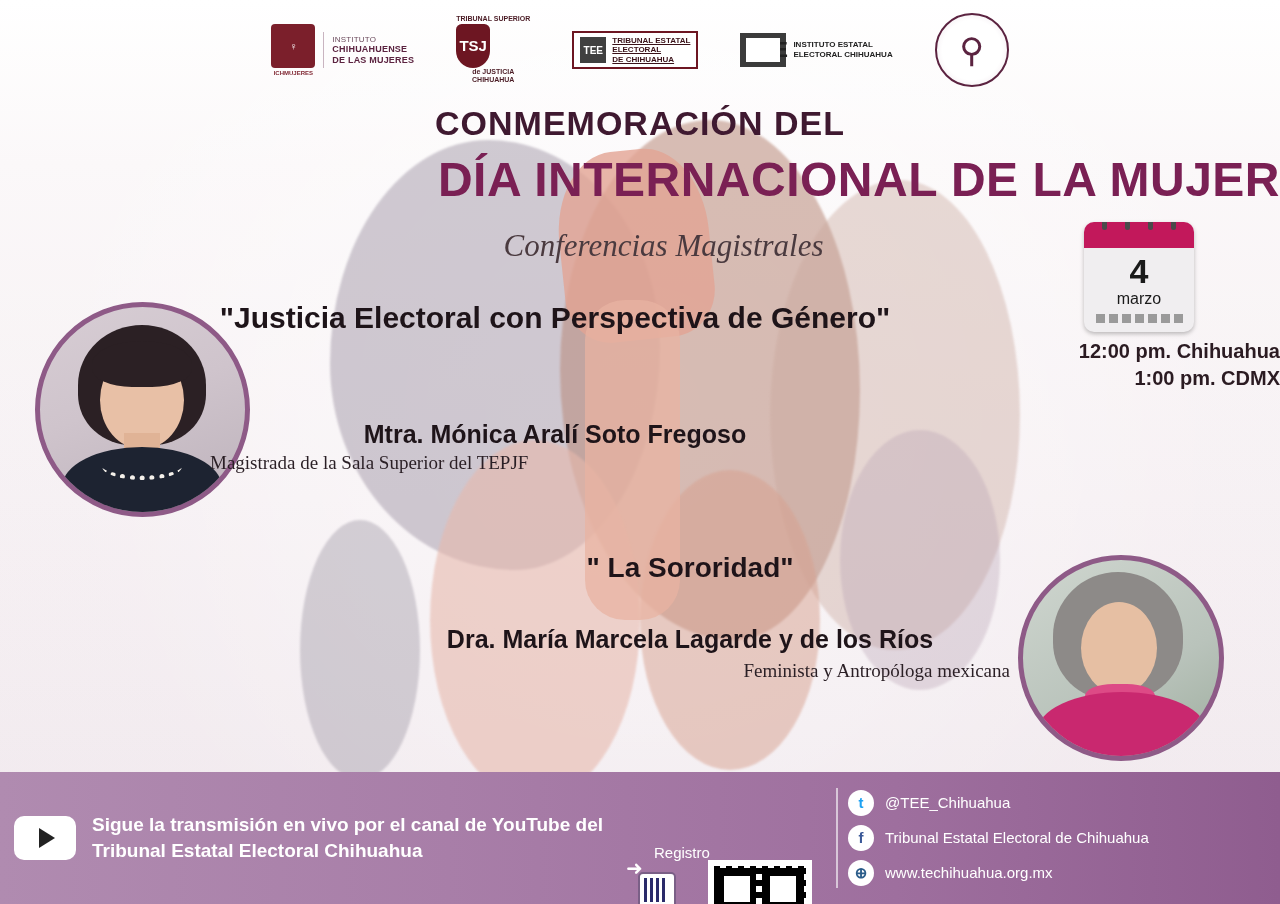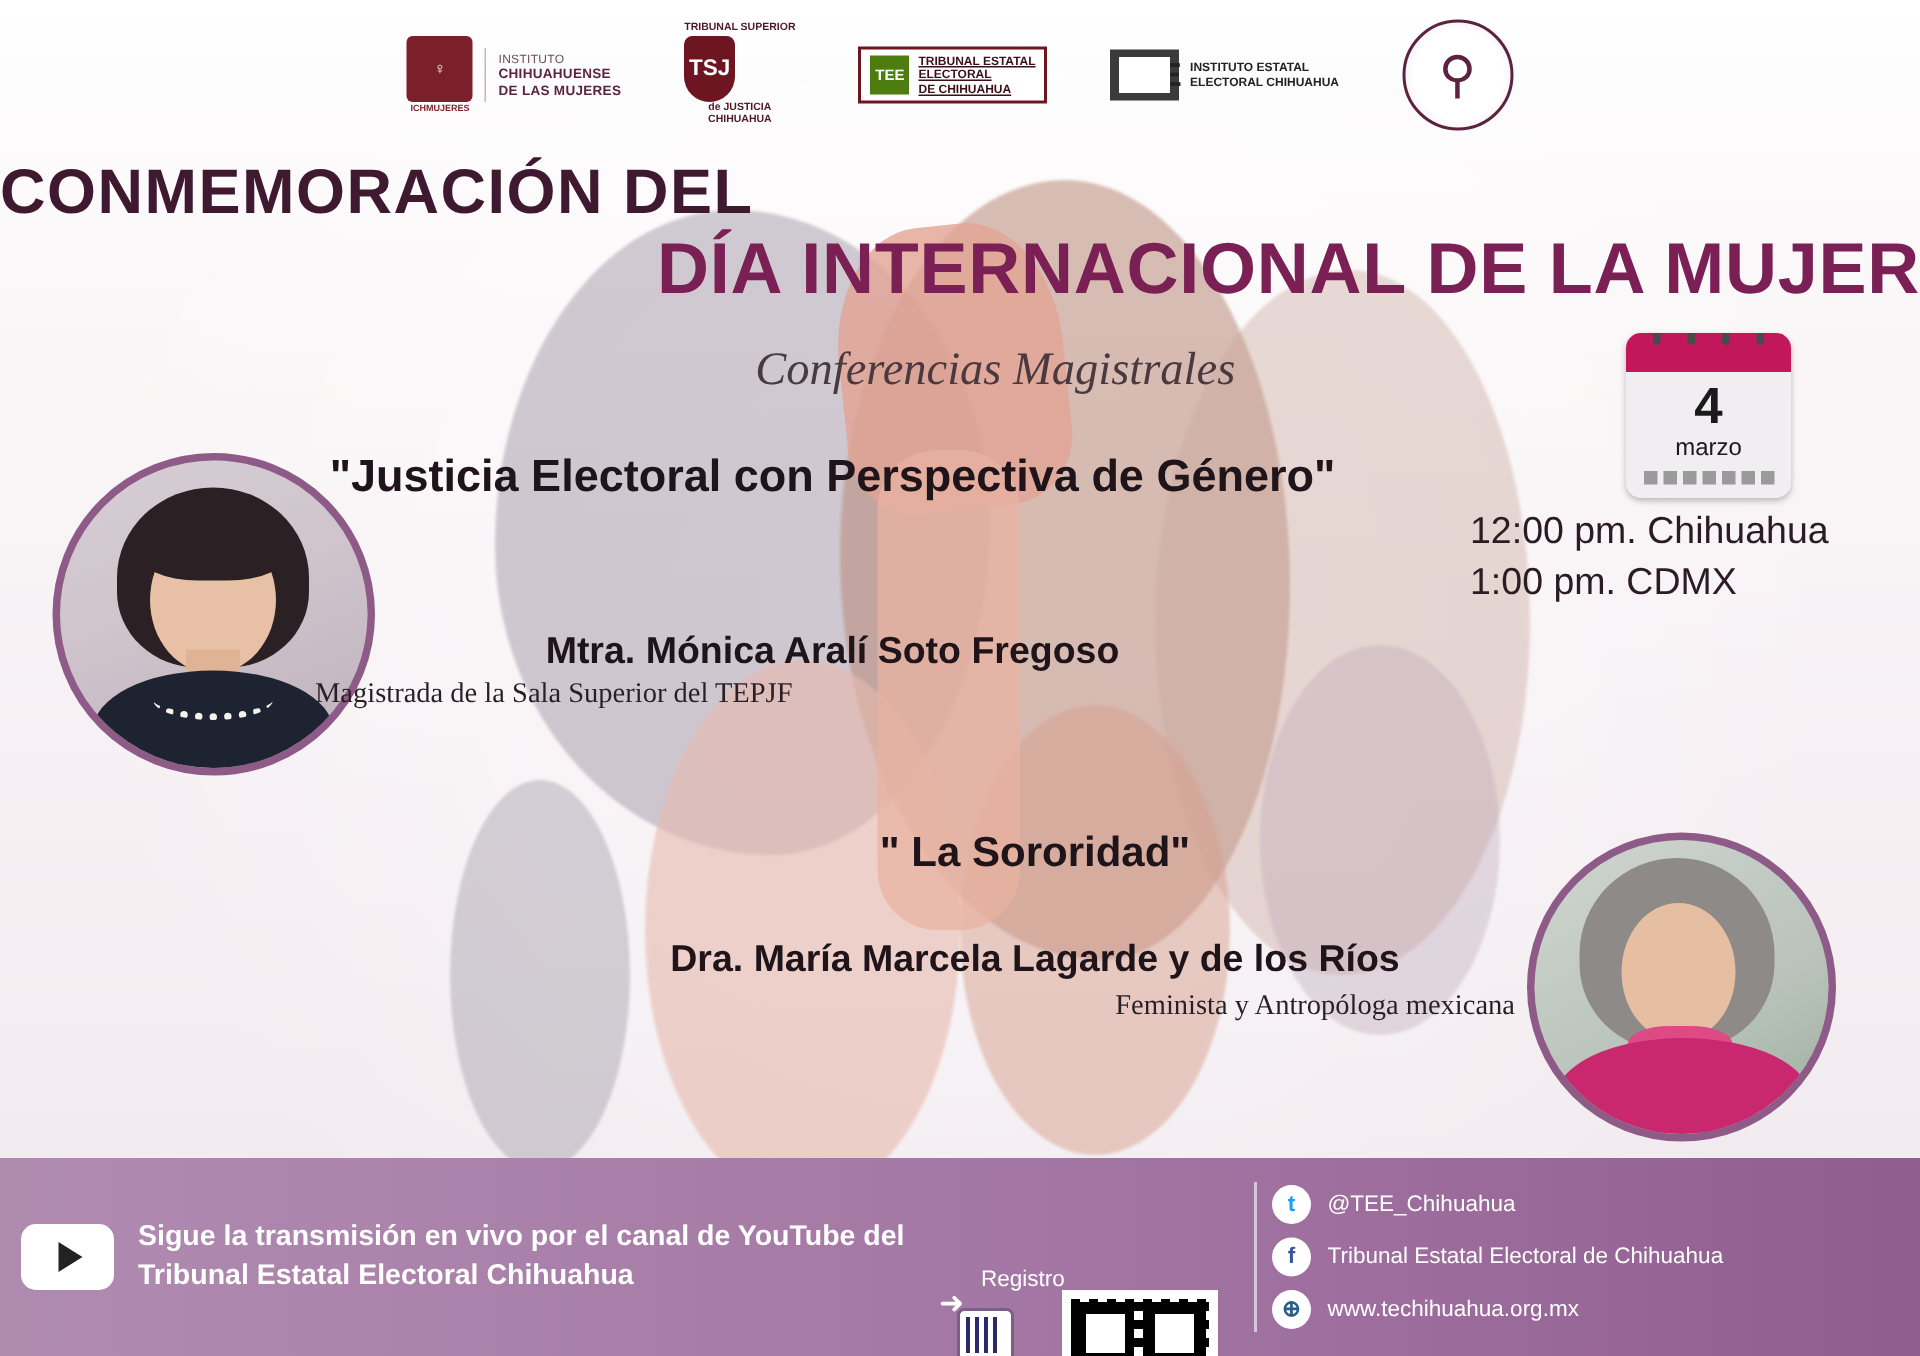--- a/index.html
+++ b/index.html
@@ -34,45 +34,45 @@
   .logo{display:flex;align-items:center;gap:8px;}
   .logo-sq{width:44px;height:44px;border-radius:4px;display:flex;align-items:center;justify-content:center;color:#fff;font-weight:bold;font-size:11px;line-height:1;}
   .l1 .logo-sq{background:#7b1f2b;}
   .logo-txt{font-size:9px;line-height:1.15;color:#5b2340;font-weight:bold;letter-spacing:.2px;}
   .logo-txt .small{font-weight:normal;font-size:8px;color:#6b4a5c;}
   .logo-tag{font-size:6px;color:#7b1f2b;font-weight:bold;text-align:center;margin-top:2px;}
   .divider-v{width:1px;height:36px;background:#c9b4c0;}
   .shield{width:34px;height:44px;background:#6d1622;border-radius:6px 6px 18px 18px;display:flex;align-items:center;justify-content:center;color:#fff;font-size:15px;font-weight:bold;}
   .tsj{font-size:7px;text-align:center;color:#4a1b24;line-height:1.2;font-weight:bold;}
   .box-logo{border:2px solid #6d1622;padding:3px 6px;display:flex;align-items:center;gap:6px;background:#fff;}
-  .box-logo .mark{width:26px;height:26px;background:#4d7c0f;color:#fff;font-size:10px;font-weight:bold;display:flex;align-items:center;justify-content:center;}
+  .box-logo .mark{width:26px;height:26px;background:#404040;color:#fff;font-size:10px;font-weight:bold;display:flex;align-items:center;justify-content:center;}
   .box-logo .txt{font-size:8px;font-weight:bold;color:#3a1118;line-height:1.2;text-decoration:underline;}
   .iee{display:flex;align-items:center;gap:7px;}
   .iee .blk{width:46px;height:34px;background:#3b3b3b;position:relative;}
   .iee .blk:after{content:"";position:absolute;left:6px;top:5px;width:34px;height:24px;background:#fff;}
   .iee .ltr{position:absolute;left:8px;top:4px;font-size:22px;font-weight:bold;color:#222;letter-spacing:2px;}
   .iee .txt{font-size:8px;color:#222;line-height:1.25;font-weight:bold;}
   .circ-logo{width:70px;height:70px;border-radius:50%;border:2px solid #5b2340;display:flex;align-items:center;justify-content:center;position:relative;background:radial-gradient(circle,#fff 60%,#eadfe6 100%);}
   .circ-logo .venus{font-size:34px;color:#5b2340;line-height:1;}
 
   
-  .h-conmem{position:absolute;top:104px;left:0;right:0;font-size:42px;font-weight:bold;letter-spacing:1px;color:#3f1930;font-family:"Liberation Sans",sans-serif;}
+  .h-conmem{position:absolute;top:104px;left:0;right:0;text-align:center;font-size:34px;font-weight:bold;letter-spacing:1px;color:#3f1930;font-family:"Liberation Sans",sans-serif;}
   .h-dia{position:absolute;top:152px;left:0;right:0;text-align:right;font-size:48px;font-weight:bold;letter-spacing:.5px;color:#7a2054;padding-left:18px;}
   .h-conf{position:absolute;top:228px;left:0;right:0;text-align:center;font-size:31px;font-style:italic;color:#4a3a3f;font-family:"Liberation Serif",serif;margin-left:47px;}
 
   
   .calendar{position:absolute;left:1084px;top:222px;width:110px;height:110px;background:#f0eef0;border-radius:10px;box-shadow:0 2px 4px rgba(0,0,0,.25);overflow:hidden;}
   .cal-top{height:26px;background:#c2185b;position:relative;}
   .cal-rings{position:absolute;top:-8px;left:0;right:0;display:flex;justify-content:space-evenly;}
   .cal-rings i{display:block;width:5px;height:16px;background:#4a4a4a;border-radius:3px;}
   .cal-day{text-align:center;font-size:34px;font-weight:bold;color:#1a1a1a;line-height:1;margin-top:6px;}
   .cal-month{text-align:center;font-size:16px;color:#1a1a1a;margin-top:2px;}
   .cal-dots{display:flex;justify-content:center;gap:4px;margin-top:6px;}
   .cal-dots i{width:9px;height:9px;background:#9a9a9a;display:block;}
-  .times{position:absolute;left:980px;top:338px;width:300px;text-align:left;color:#2b1b22;font-weight:normal;font-size:25px;line-height:1.35;}
+  .times{position:absolute;left:980px;top:338px;width:300px;text-align:right;color:#2b1b22;font-weight:bold;font-size:20px;line-height:1.35;}
 
   
   .photo{border-radius:50%;overflow:hidden;position:relative;}
   .photo1{position:absolute;left:35px;top:302px;width:205px;height:205px;border:5px solid #8e5a87;background:linear-gradient(160deg,#d7cdd4 0%,#cfc4cc 45%,#bdb2bb 100%);}
   .face{position:absolute;border-radius:50%;}
   .p1-hair{position:absolute;left:38px;top:18px;width:128px;height:120px;background:#2b2024;border-radius:50% 50% 42% 42%;}
   .p1-face{left:60px;top:44px;width:84px;height:98px;background:#e8c0a6;}
   .p1-fringe{position:absolute;left:52px;top:34px;width:100px;height:46px;background:#2b2024;border-radius:50% 50% 40% 40%;}
   .p1-body{position:absolute;left:22px;top:140px;width:160px;height:80px;background:#1d2331;border-radius:54% 54% 0 0;}
   .p1-neck{position:absolute;left:84px;top:126px;width:36px;height:30px;background:#e0b396;}

